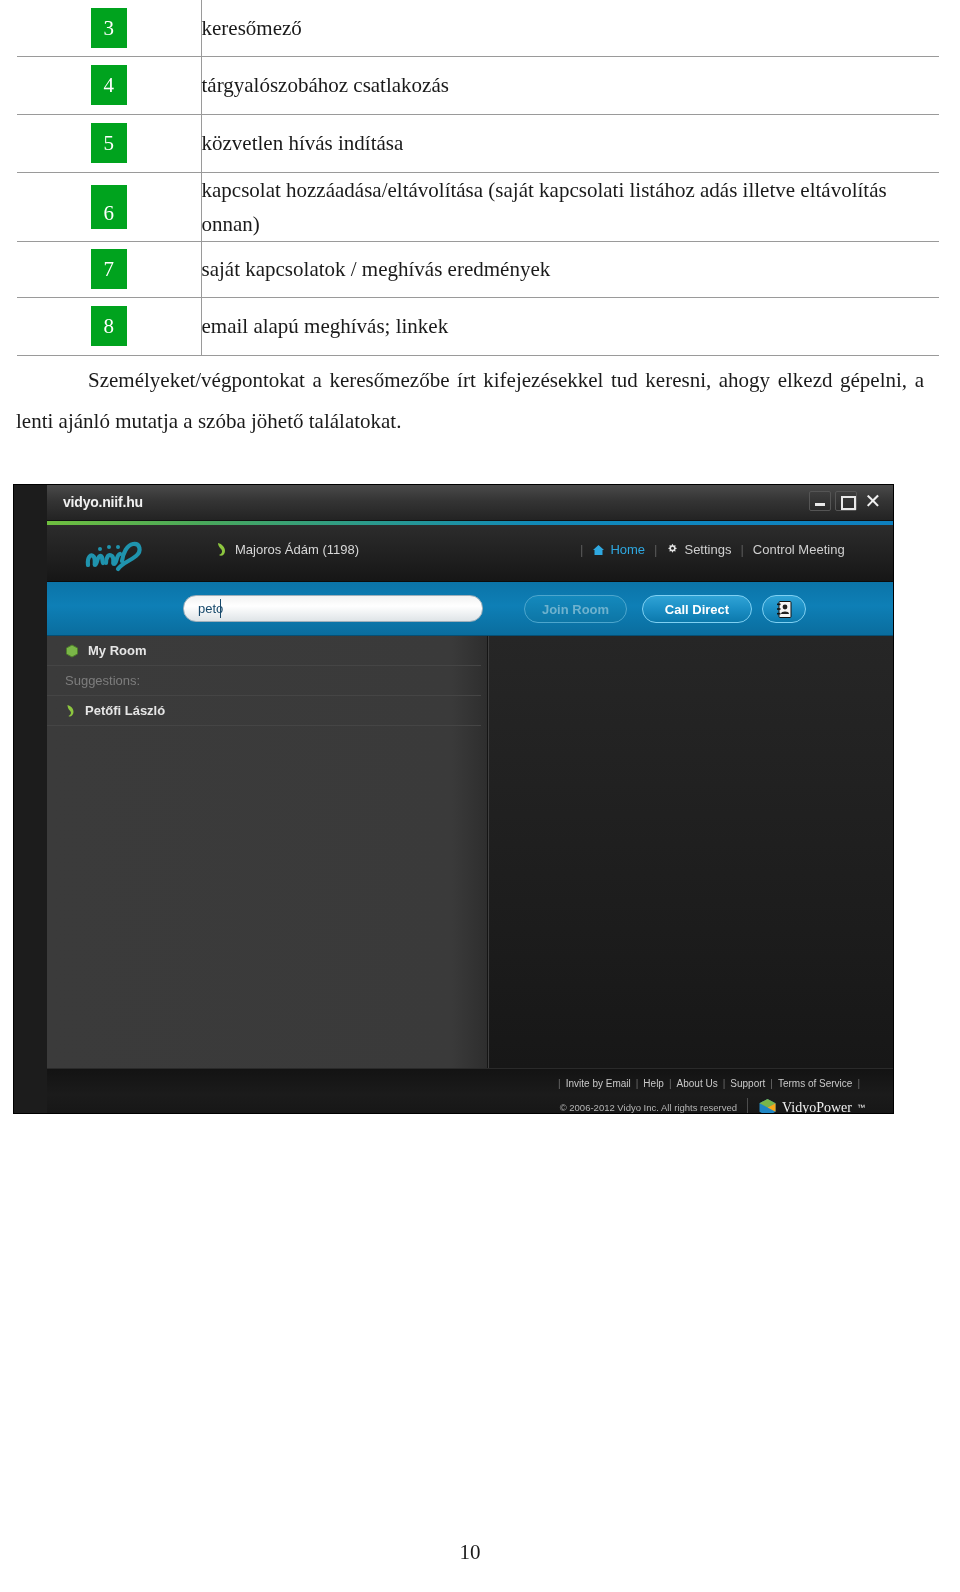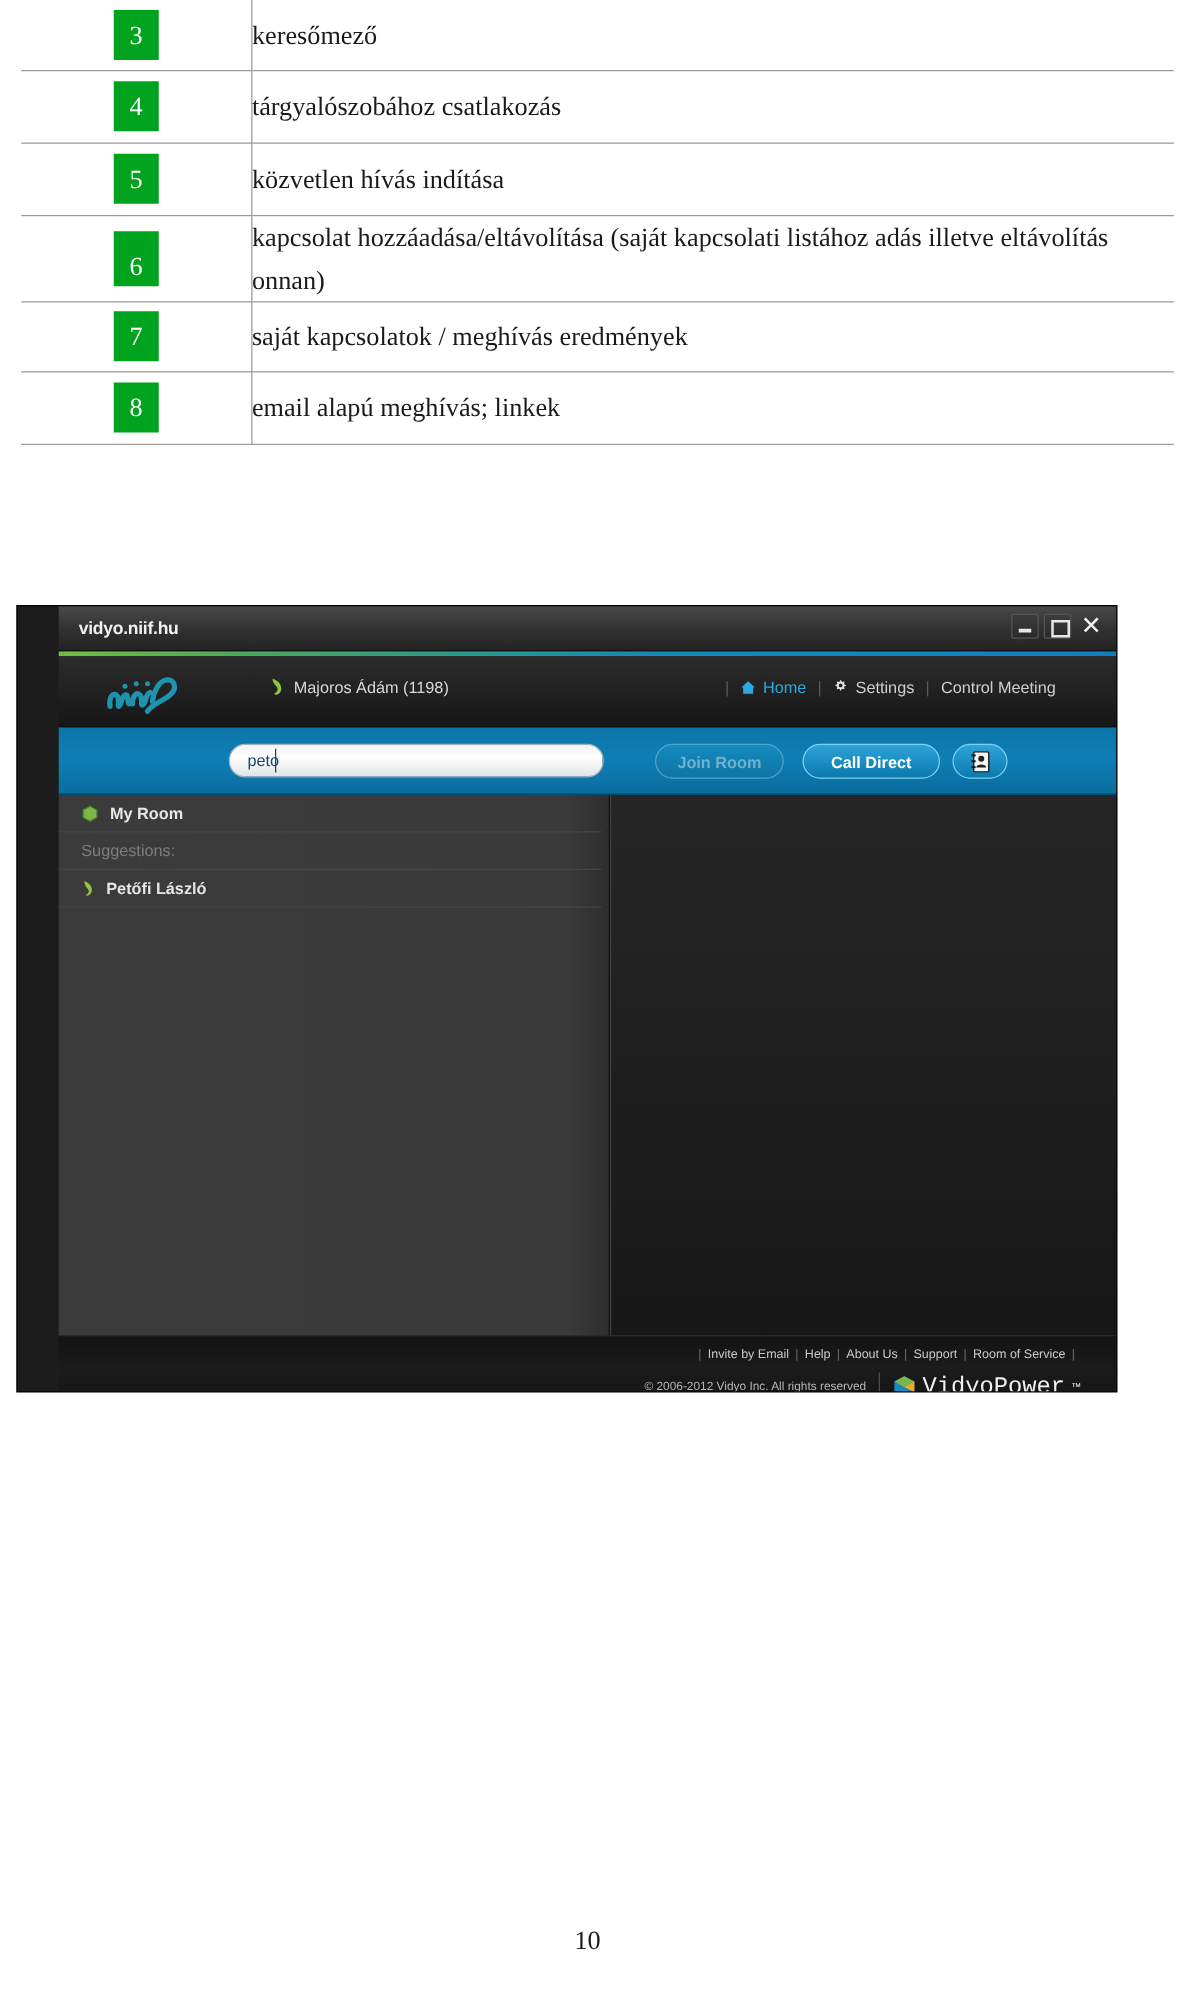--- a/index.html
+++ b/index.html
@@ -240,22 +240,22 @@
   }
   .footer-links .fl-sep { color: #6c6c6c; padding: 0 5px; }
   .footer-copy-row {
     position: absolute; right: 28px; top: 29px;
     display: flex; align-items: center; gap: 10px;
   }
   .footer-copy { color: #b5b5b5; font-size: 9.5px; }
   .vpow { display: flex; align-items: center; gap: 5px; border-left: 1px solid #4d4d4d; padding-left: 10px; }
   .vpow-logo { width: 19px; height: 19px; }
   .vpow-text {
-    color: #f0f0f0; font-size: 19px;
-    font-family: Liberation Mono, monospace;
+    color: #f0f0f0; font-size: 14px;
+    font-family: Liberation Serif, serif;
   }
   .vpow-tm { color: #f0f0f0; font-size: 8px; vertical-align: super; }
 
   
   .page-number {
     position: absolute; left: 0; top: 1540px; width: 940px;
     text-align: center;
     font-family: "Liberation Serif", serif;
     font-size: 21px; color: #1a1a1a;
   }
@@ -311,20 +311,21 @@
         <td class="col-num">
           <span class="badge">8</span>
         </td>
         <td class="col-desc">
           <div class="desc">email alapú meghívás; linkek</div>
         </td>
       </tr>
     </tbody>
   </table>
 
+  <p class="body-par">Személyeket/végpontokat a keresőmezőbe írt kifejezésekkel tud keresni, ahogy elkezd gépelni, a lenti ajánló mutatja a szóba jöhető találatokat.</p>
 
   <div class="app-shot">
 
     <div class="titlebar">
       <span class="title-text">vidyo.niif.hu</span>
       <div class="wincontrols">
         <div class="wc wc-min"></div>
         <div class="wc wc-max"></div>
         <div class="wc wc-close">✕</div>
       </div>
@@ -444,21 +445,21 @@
       <div class="footer-links">
         <span class="fl-sep">|</span>
         <span>Invite by Email</span>
         <span class="fl-sep">|</span>
         <span>Help</span>
         <span class="fl-sep">|</span>
         <span>About Us</span>
         <span class="fl-sep">|</span>
         <span>Support</span>
         <span class="fl-sep">|</span>
-        <span>Room of Service</span>
+        <span>Terms of Service</span>
         <span class="fl-sep">|</span>
       </div>
 
       <div class="footer-copy-row">
         <span class="footer-copy">© 2006-2012 Vidyo Inc. All rights reserved</span>
         <span class="vpow">
           <span class="vpow-logo">
             <svg width="19" height="19" viewBox="0 0 19 19">
               <path d="M9.5 1 L17.5 5.2 L17.5 13.8 L9.5 18 L1.5 13.8 L1.5 5.2 Z" fill="#1f86c4"></path>
               <path d="M9.5 1 L17.5 5.2 L9.5 9.5 L1.5 5.2 Z" fill="#7ab648"></path>

